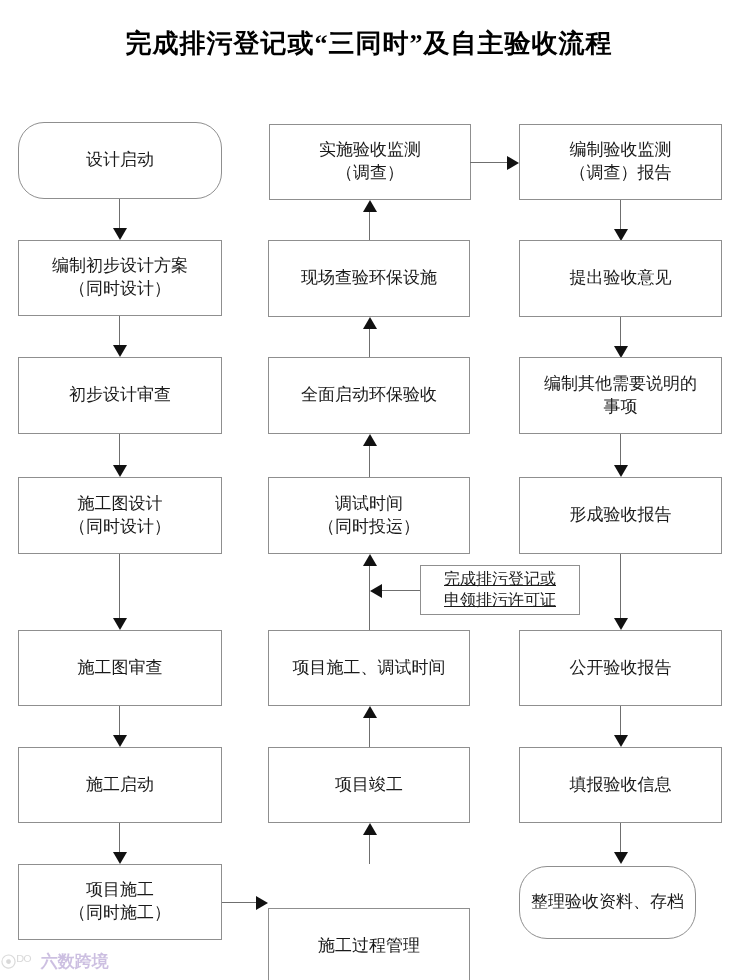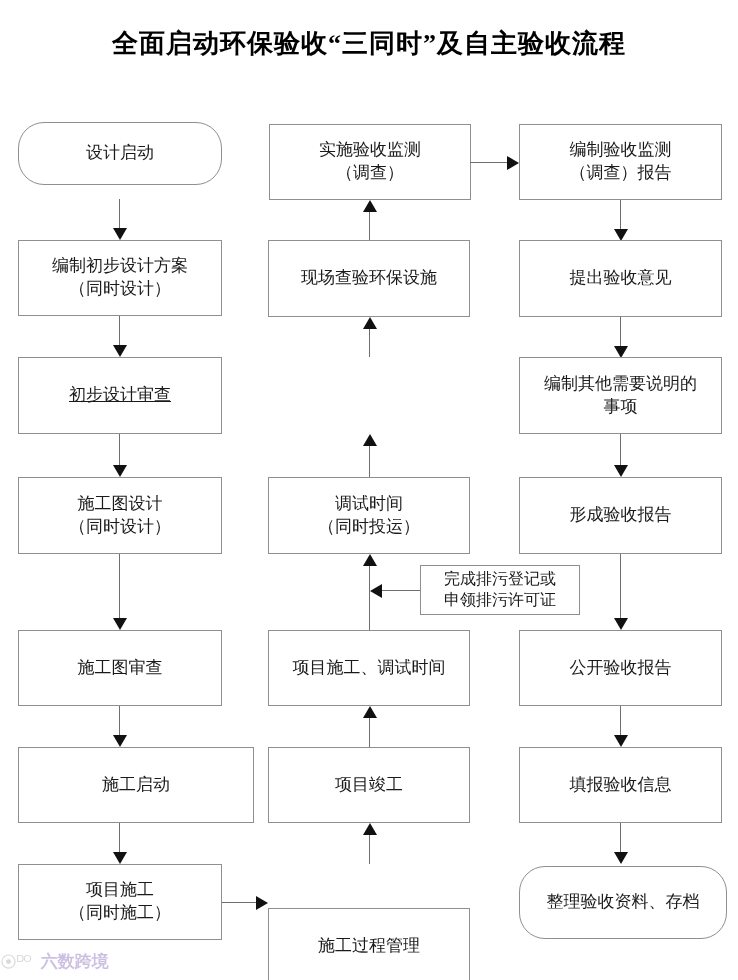--- a/index.html
+++ b/index.html
@@ -107,72 +107,73 @@
     color: #4c1d95;
     font-family: "Liberation Sans", sans-serif;
     font-weight: bold;
   }
 </style>
 </head>
 <body>
 
 <div id="page">
 
-  <div id="title">全面启动环保验收“三同时”及自主验收流程</div>
-
-  <div class="node rounded" style="left:18px; top:122px; width:204px; height:63px;">设计启动</div>
+  <div id="title">完成排污登记或“三同时”及自主验收流程</div>
+
+  <div class="node rounded" style="left:18px; top:122px; width:204px; height:77px;">设计启动</div>
   <div class="vline" style="left:119px; top:199px; height:29px;"></div>
   <div class="arrow-down" style="left:113px; top:228px;"></div>
 
   <div class="node" style="left:18px; top:240px; width:204px; height:76px;">编制初步设计方案
 （同时设计）</div>
   <div class="vline" style="left:119px; top:316px; height:29px;"></div>
   <div class="arrow-down" style="left:113px; top:345px;"></div>
 
-  <div class="node" style="left:18px; top:357px; width:204px; height:77px;text-decoration:underline;">初步设计审查</div>
+  <div class="node" style="left:18px; top:357px; width:204px; height:77px;">初步设计审查</div>
   <div class="vline" style="left:119px; top:434px; height:31px;"></div>
   <div class="arrow-down" style="left:113px; top:465px;"></div>
 
   <div class="node" style="left:18px; top:477px; width:204px; height:77px;">施工图设计
 （同时设计）</div>
   <div class="vline" style="left:119px; top:554px; height:64px;"></div>
   <div class="arrow-down" style="left:113px; top:618px;"></div>
 
   <div class="node" style="left:18px; top:630px; width:204px; height:76px;">施工图审查</div>
   <div class="vline" style="left:119px; top:706px; height:29px;"></div>
   <div class="arrow-down" style="left:113px; top:735px;"></div>
 
-  <div class="node" style="left:18px; top:747px; width:236px; height:76px;">施工启动</div>
+  <div class="node" style="left:18px; top:747px; width:204px; height:76px;">施工启动</div>
   <div class="vline" style="left:119px; top:823px; height:29px;"></div>
   <div class="arrow-down" style="left:113px; top:852px;"></div>
 
   <div class="node" style="left:18px; top:864px; width:204px; height:76px;">项目施工
 （同时施工）</div>
 
   <div class="hline" style="left:222px; top:902px; width:40px;"></div>
   <div class="arrow-right" style="left:256px; top:896px;"></div>
 
   <div class="node" style="left:269px; top:124px; width:202px; height:76px;">实施验收监测
 （调查）</div>
   <div class="vline" style="left:369px; top:212px; height:28px;"></div>
   <div class="arrow-up" style="left:363px; top:200px;"></div>
 
   <div class="node" style="left:268px; top:240px; width:202px; height:77px;">现场查验环保设施</div>
   <div class="vline" style="left:369px; top:329px; height:28px;"></div>
   <div class="arrow-up" style="left:363px; top:317px;"></div>
 
+  <div class="node" style="left:268px; top:357px; width:202px; height:77px;">全面启动环保验收</div>
   <div class="vline" style="left:369px; top:446px; height:31px;"></div>
   <div class="arrow-up" style="left:363px; top:434px;"></div>
 
   <div class="node" style="left:268px; top:477px; width:202px; height:77px;">调试时间
 （同时投运）</div>
   <div class="vline" style="left:369px; top:566px; height:64px;"></div>
   <div class="arrow-up" style="left:363px; top:554px;"></div>
 
-  <div class="node note" style="left:420px; top:565px; width:160px; height:50px;">完成排污登记或
+  <div class="node note" style="left:420px; top:565px; width:160px; height:50px;text-decoration:underline;">完成排污登记或
 申领排污许可证</div>
   <div class="hline" style="left:382px; top:590px; width:38px;"></div>
   <div class="arrow-left" style="left:370px; top:584px;"></div>
 
   <div class="node" style="left:268px; top:630px; width:202px; height:76px;">项目施工、调试时间</div>
   <div class="vline" style="left:369px; top:718px; height:29px;"></div>
   <div class="arrow-up" style="left:363px; top:706px;"></div>
 
   <div class="node" style="left:268px; top:747px; width:202px; height:76px;">项目竣工</div>
   <div class="vline" style="left:369px; top:835px; height:29px;"></div>
@@ -202,20 +203,20 @@
   <div class="arrow-down" style="left:614px; top:618px;"></div>
 
   <div class="node" style="left:519px; top:630px; width:203px; height:76px;">公开验收报告</div>
   <div class="vline" style="left:620px; top:706px; height:29px;"></div>
   <div class="arrow-down" style="left:614px; top:735px;"></div>
 
   <div class="node" style="left:519px; top:747px; width:203px; height:76px;">填报验收信息</div>
   <div class="vline" style="left:620px; top:823px; height:29px;"></div>
   <div class="arrow-down" style="left:614px; top:852px;"></div>
 
-  <div class="node rounded" style="left:519px; top:866px; width:208px; height:73px;">整理验收资料、存档</div>
+  <div class="node rounded" style="left:519px; top:866px; width:177px; height:73px;border-radius:28px;">整理验收资料、存档</div>
 
   <div id="watermark">
     <span class="wm-logo">⦿ᴰᴼ</span>
     <span class="wm-text">六数跨境</span>
   </div>
 
 </div>
 
 </body></html>

